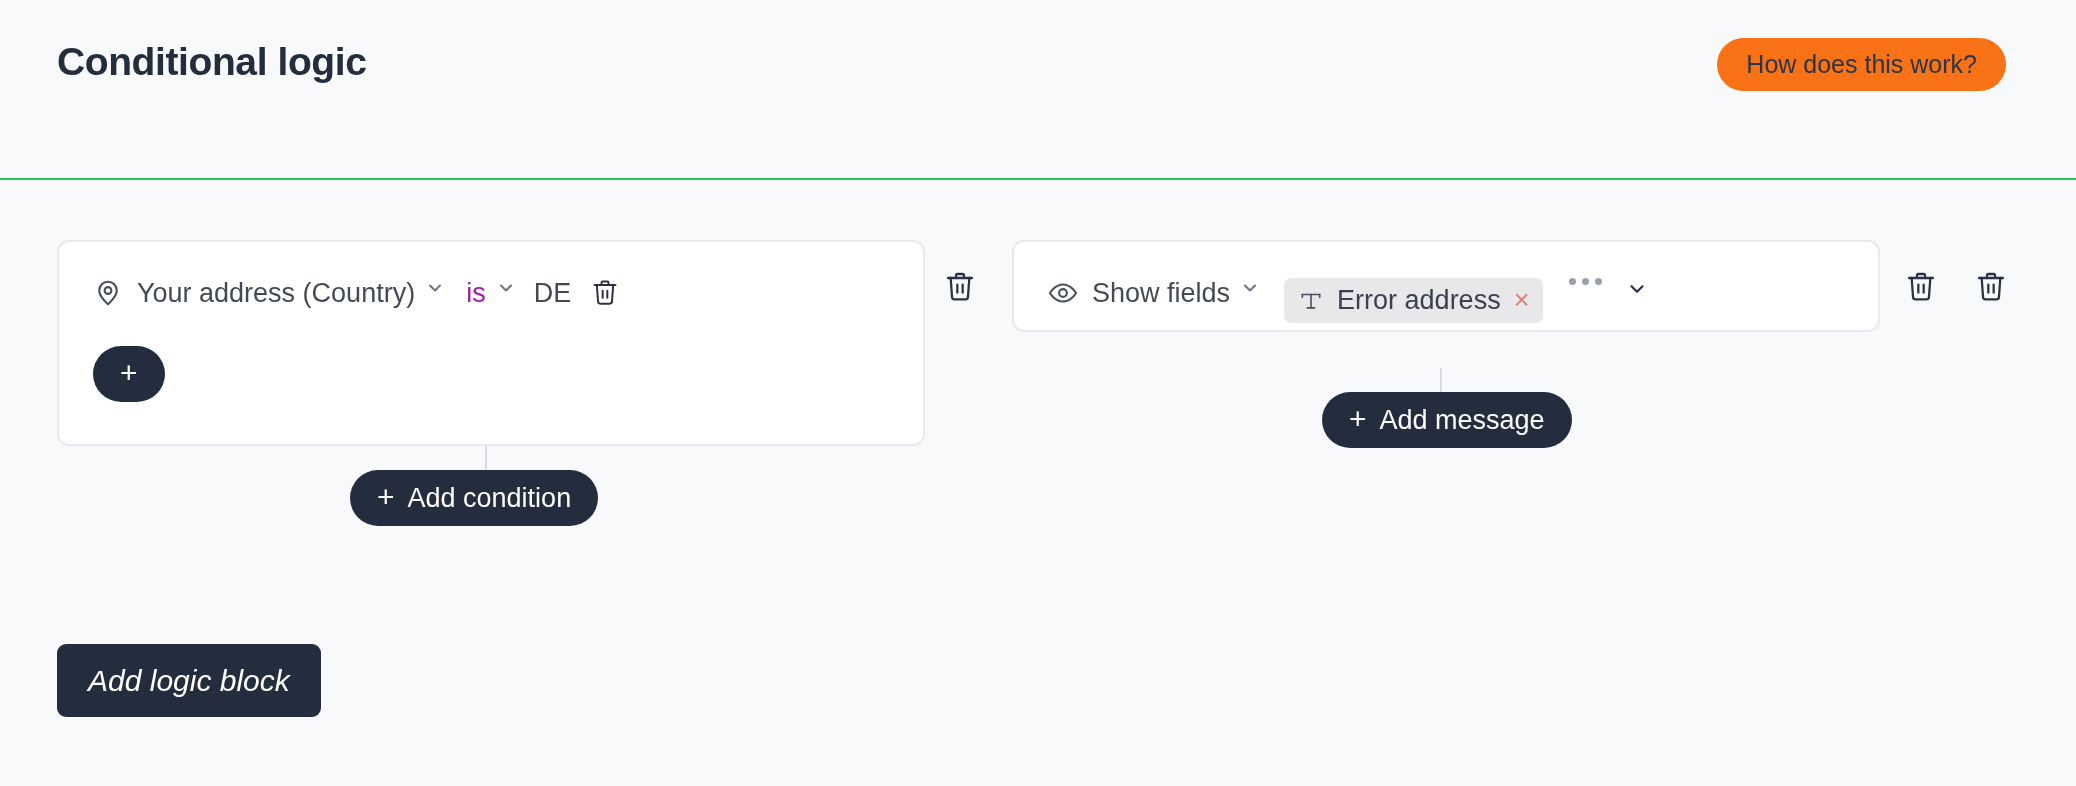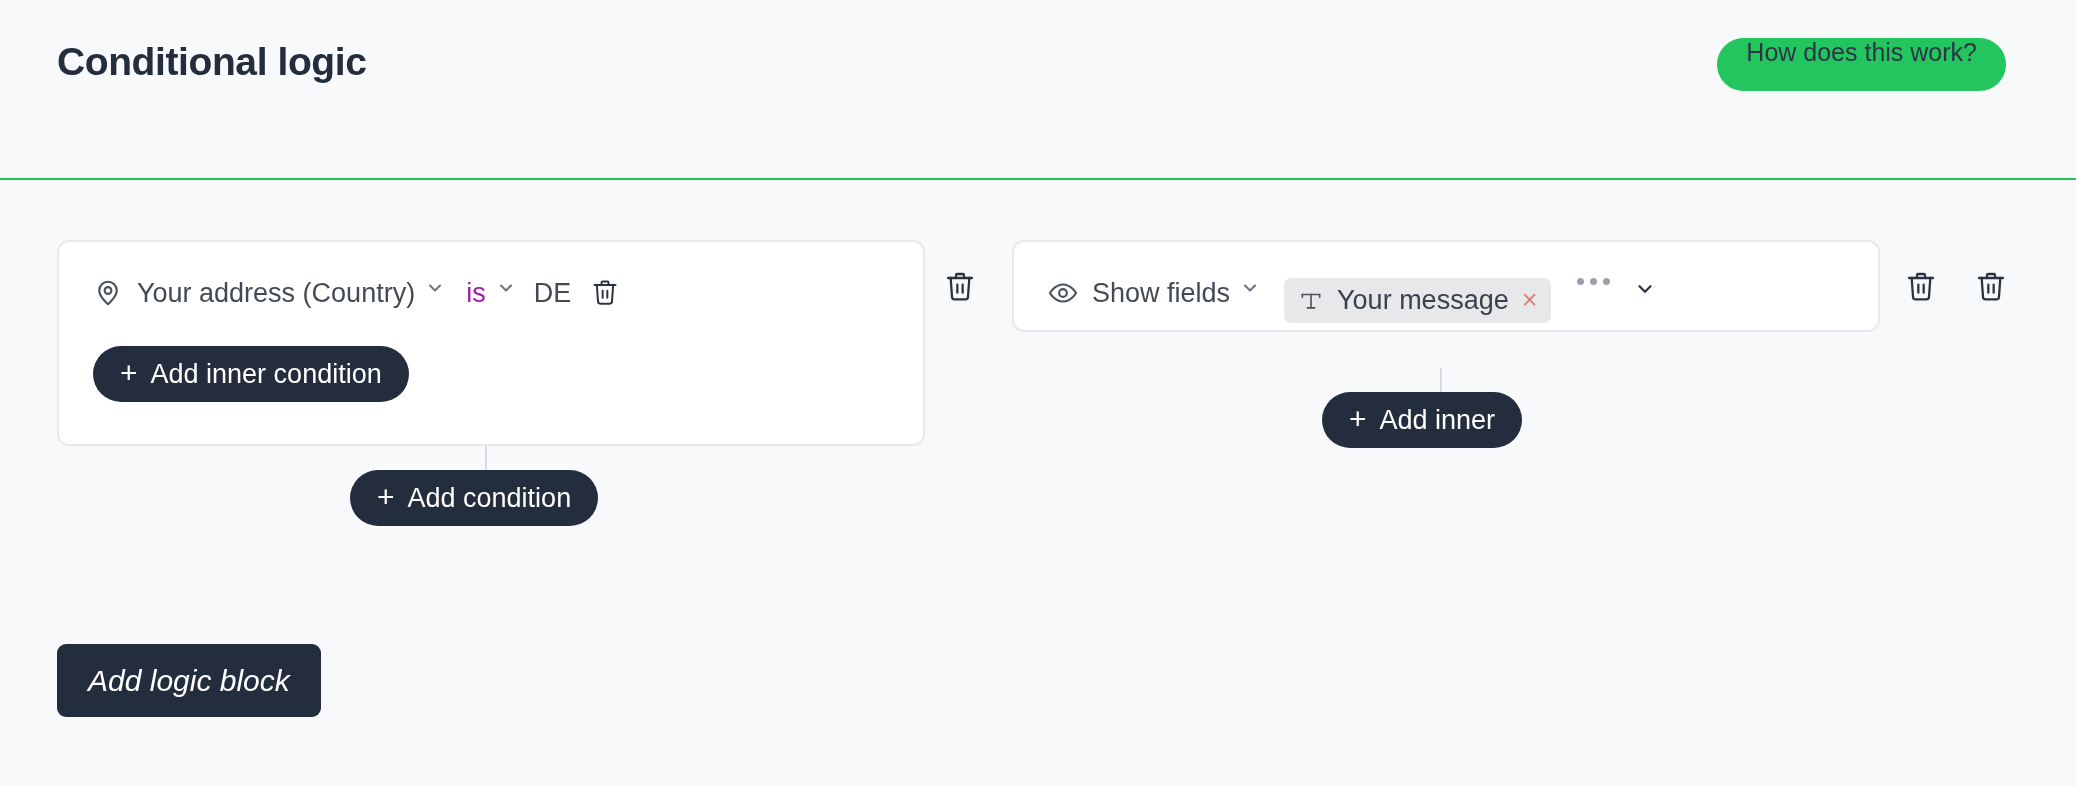--- a/index.html
+++ b/index.html
@@ -36,22 +36,22 @@
     color: #232d3d;
     white-space: nowrap;
   }
   .help-pill {
     position: absolute;
     right: 70px;
     top: 38px;
     height: 53px;
     padding: 0 29px;
     display: flex;
-    align-items: flex-start;
-    background: #22c55e;
+    align-items: center;
+    background: #f97316;
     border: none;
     border-radius: 27px;
     font-family: "Liberation Sans", sans-serif;
     font-size: 25px;
     color: #2c3545;
     cursor: pointer;
     white-space: nowrap;
   }
 
   
@@ -270,21 +270,20 @@
           <path d="M19 6l-1 14a2 2 0 0 1-2 2H8a2 2 0 0 1-2-2L5 6"></path>
           <path d="M9 6V4a1 1 0 0 1 1-1h4a1 1 0 0 1 1 1v2"></path>
           <line x1="10" y1="11" x2="10" y2="17"></line>
           <line x1="14" y1="11" x2="14" y2="17"></line>
         </svg>
       </span>
     </div>
 
     <button class="btn-dark btn-pill" id="add-inner-condition">
       <span class="btn-plus">+</span>
-      <span>Add inner condition</span>
     </button>
   </div>
 
   <span class="icon trash-outside" id="trash-block-condition">
     <svg width="32" height="32" viewBox="0 0 24 24" fill="none" stroke="#2b3242" stroke-width="1.7" stroke-linecap="round" stroke-linejoin="round">
       <polyline points="3 6 5 6 21 6"></polyline>
       <path d="M19 6l-1 14a2 2 0 0 1-2 2H8a2 2 0 0 1-2-2L5 6"></path>
       <path d="M9 6V4a1 1 0 0 1 1-1h4a1 1 0 0 1 1 1v2"></path>
       <line x1="10" y1="11" x2="10" y2="17"></line>
       <line x1="14" y1="11" x2="14" y2="17"></line>
@@ -314,21 +313,21 @@
       <span class="chip">
         <span class="icon">
           <svg width="26" height="26" viewBox="0 0 24 24" fill="none" stroke="#4b515c" stroke-width="1.5" stroke-linecap="round">
             <line x1="4" y1="6" x2="20" y2="6"></line>
             <line x1="4" y1="6" x2="4" y2="8.6"></line>
             <line x1="20" y1="6" x2="20" y2="8.6"></line>
             <line x1="12" y1="6" x2="12" y2="18.4"></line>
             <line x1="8.6" y1="18.4" x2="15.4" y2="18.4"></line>
           </svg>
         </span>
-        <span class="chip-label">Your message</span>
+        <span class="chip-label">Error address</span>
         <span class="chip-remove">×</span>
       </span>
 
       <span class="ellipsis">
         <i></i>
         <i></i>
         <i></i>
       </span>
 
       <span class="icon chevron" style="margin-left:10px;">
@@ -353,20 +352,20 @@
       <polyline points="3 6 5 6 21 6"></polyline>
       <path d="M19 6l-1 14a2 2 0 0 1-2 2H8a2 2 0 0 1-2-2L5 6"></path>
       <path d="M9 6V4a1 1 0 0 1 1-1h4a1 1 0 0 1 1 1v2"></path>
       <line x1="10" y1="11" x2="10" y2="17"></line>
       <line x1="14" y1="11" x2="14" y2="17"></line>
     </svg>
   </span>
 
   <button class="btn-dark btn-pill" id="add-action">
     <span class="btn-plus">+</span>
-    <span>Add inner</span>
+    <span>Add message</span>
   </button>
 
   <button class="btn-dark" id="add-logic-block">
     <span>Add logic block</span>
   </button>
 
 </div>
 
 </body></html>

